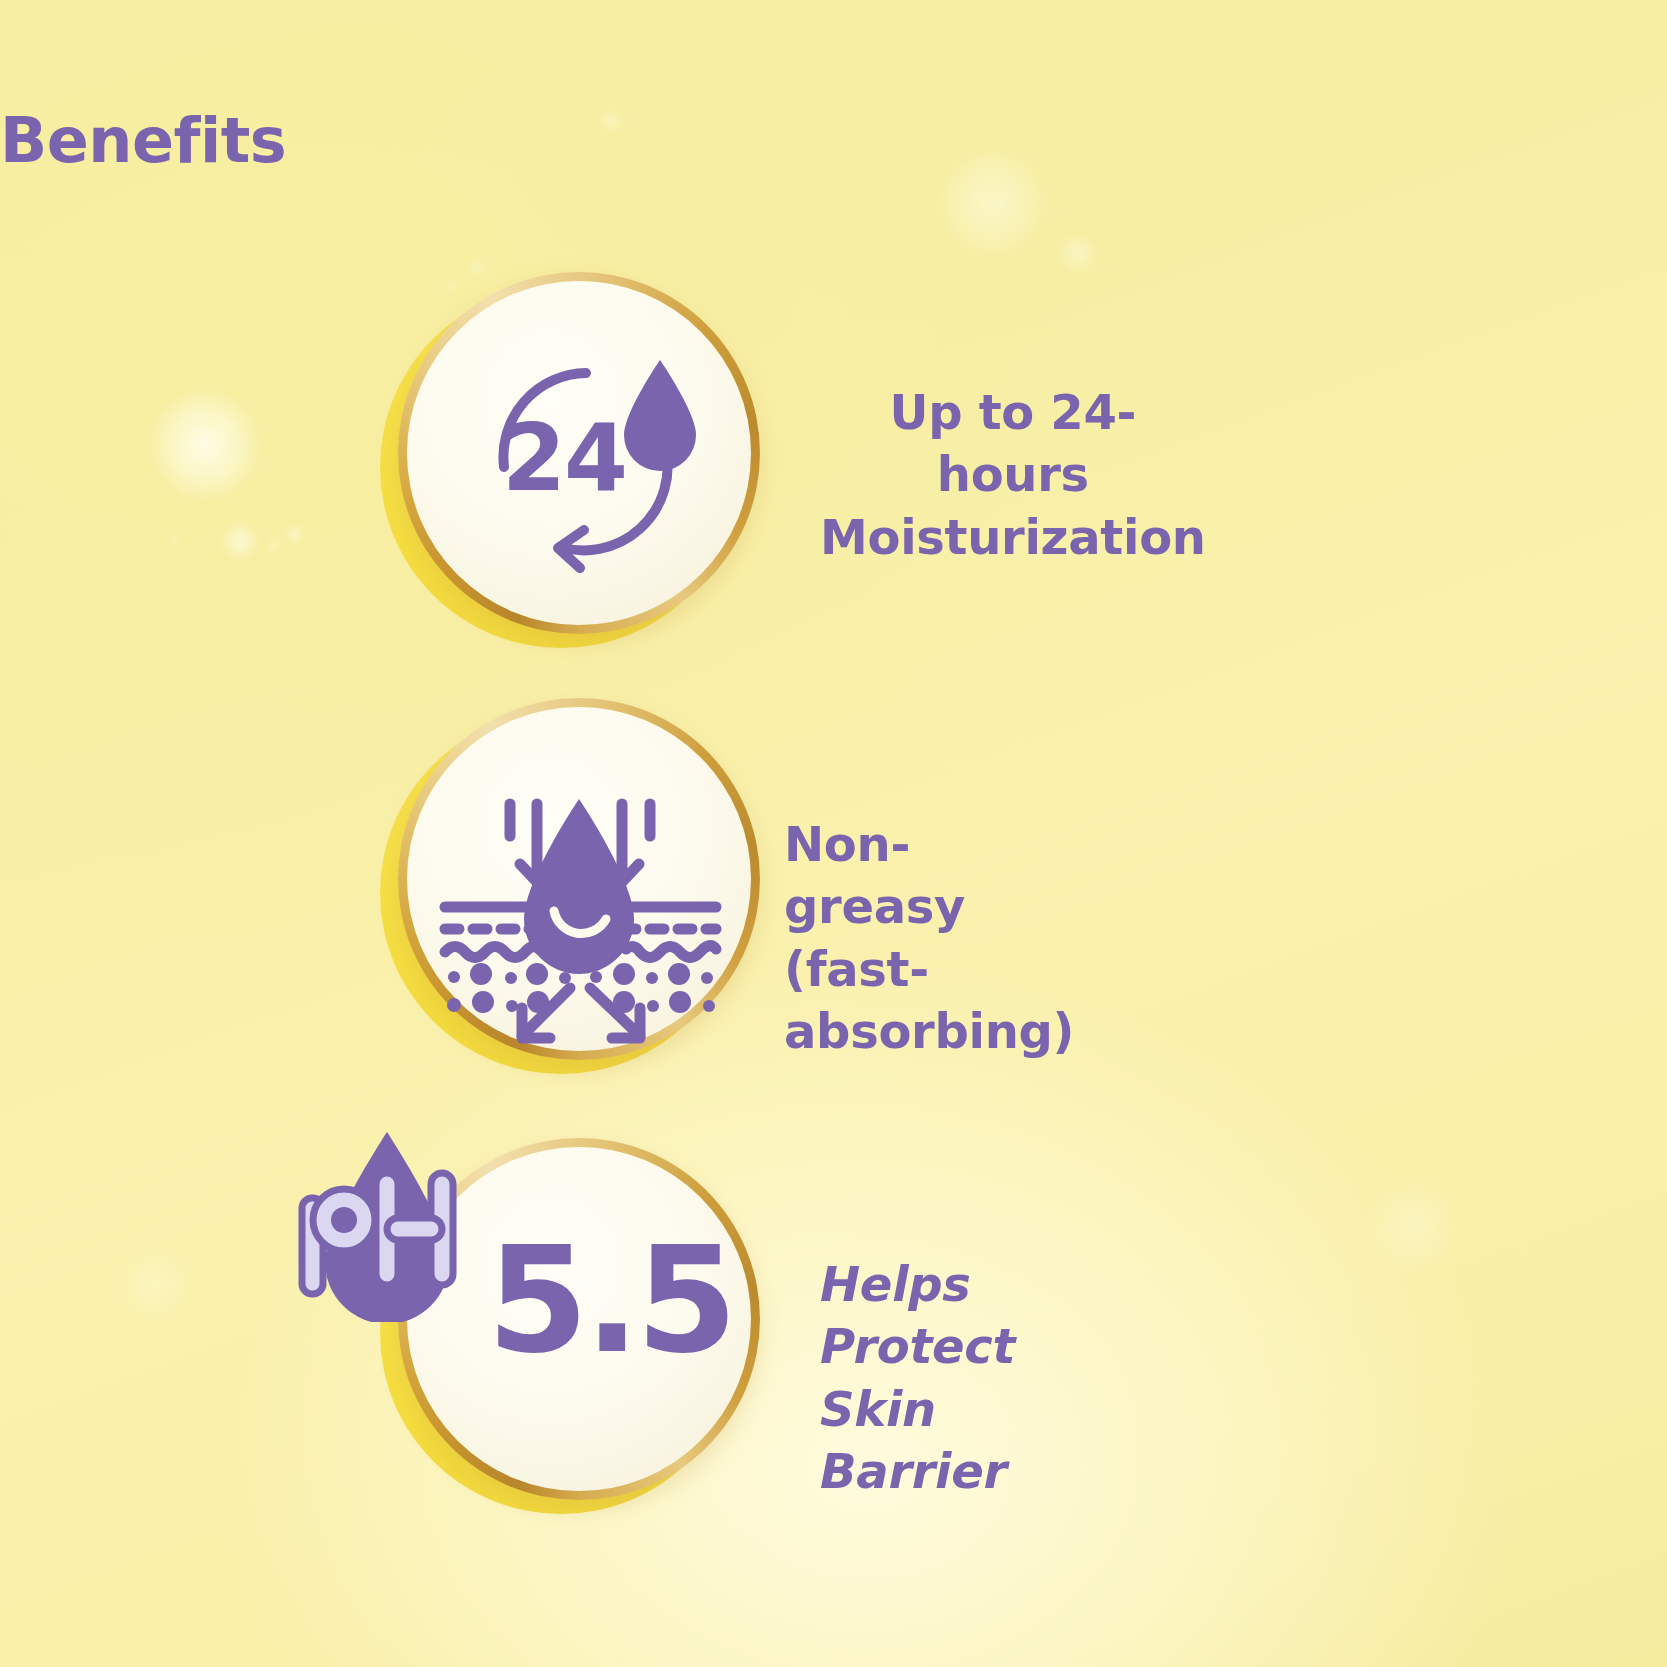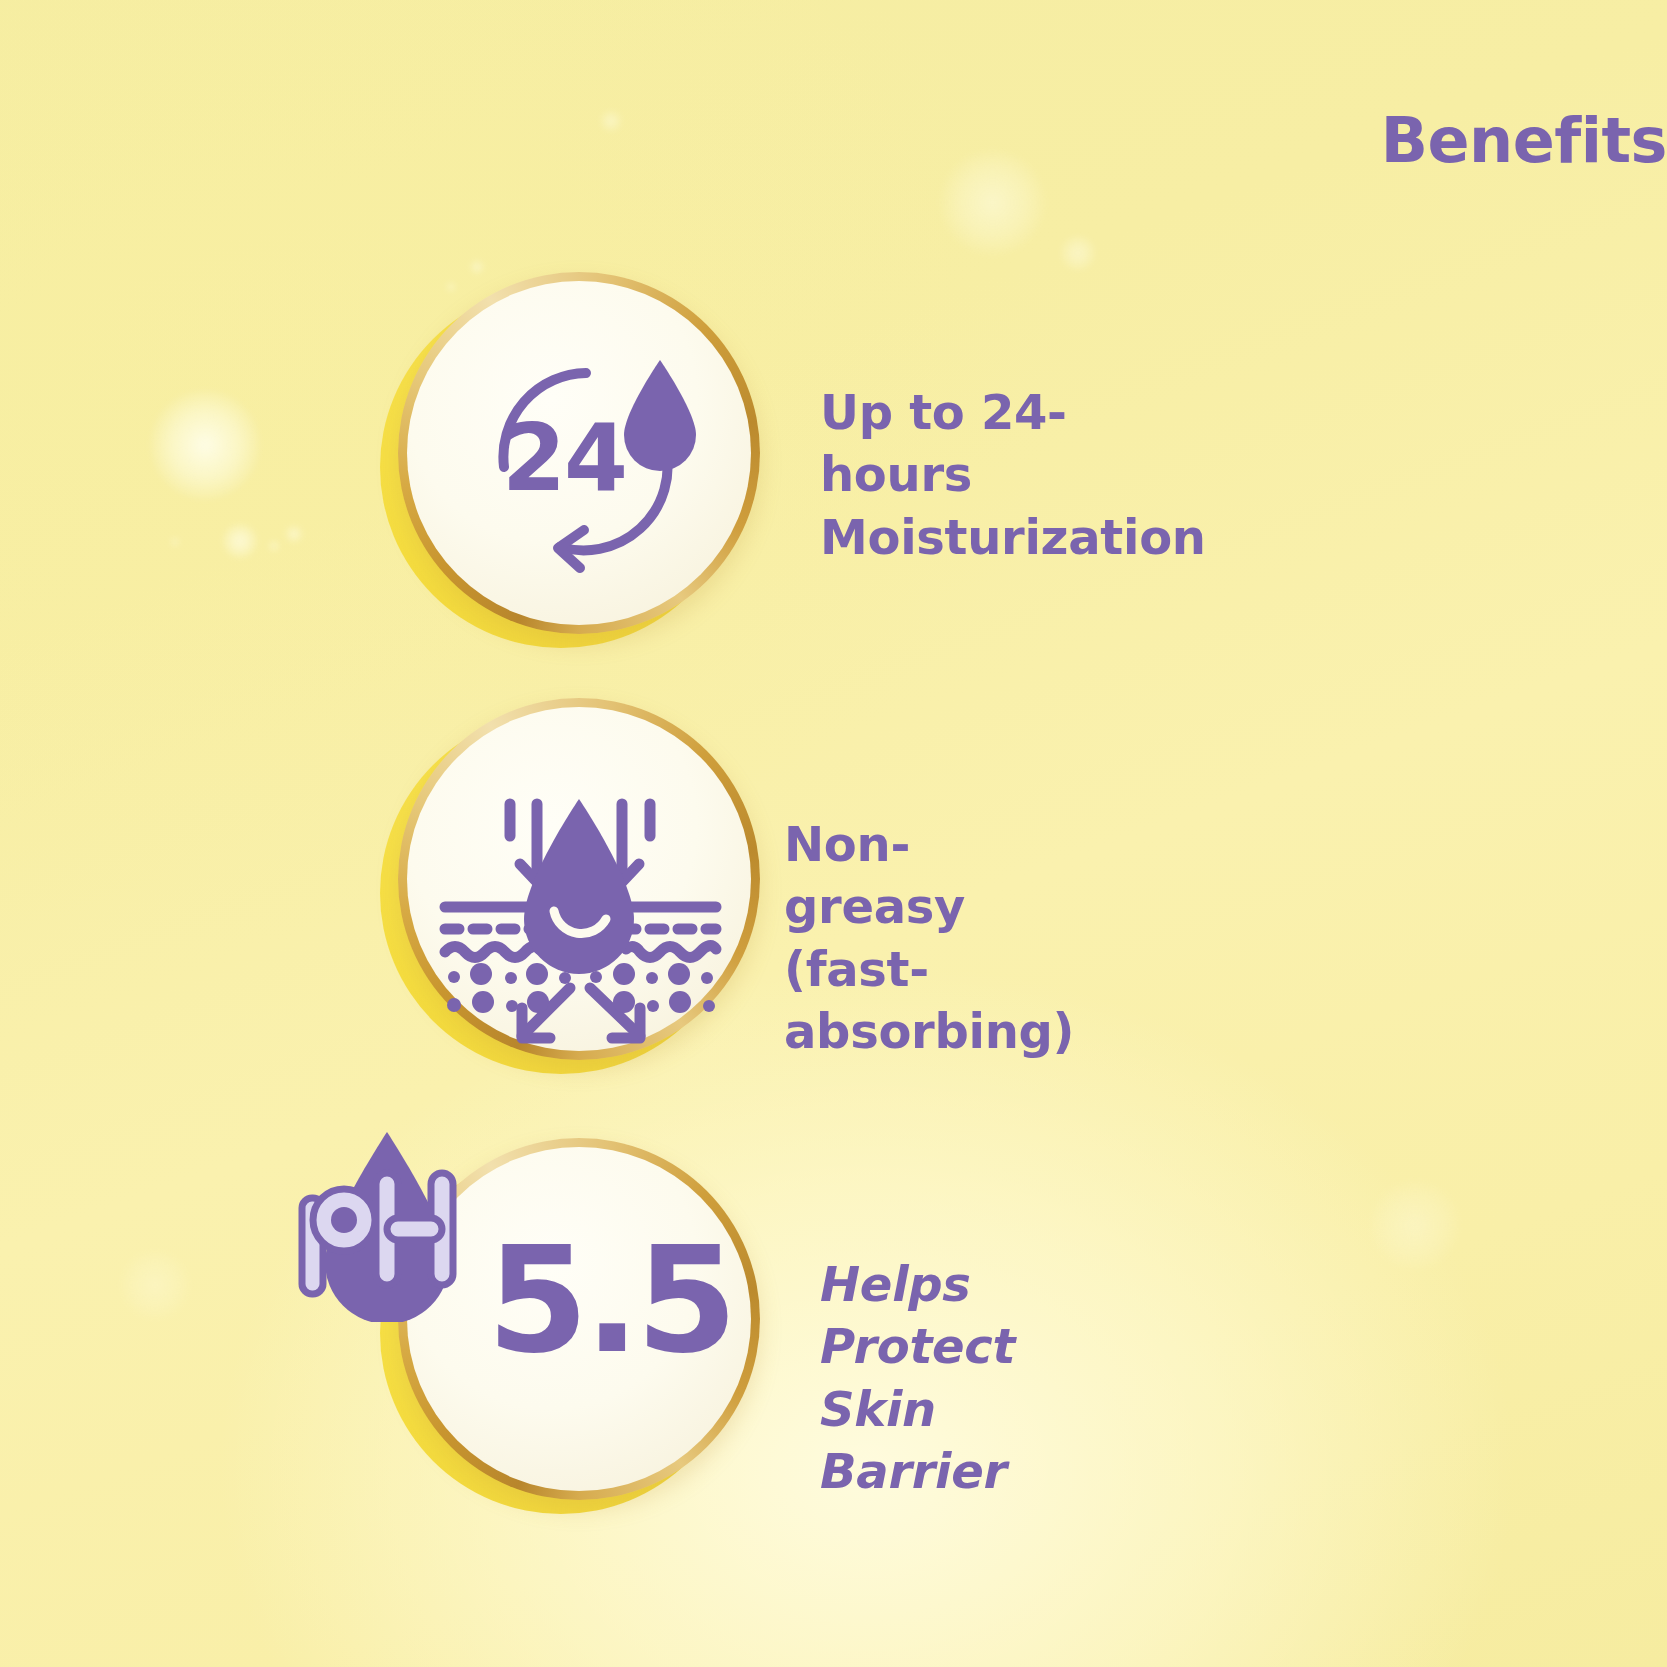--- a/index.html
+++ b/index.html
@@ -43,21 +43,21 @@
   .bokeh.b9 { left: 470px;  top: 260px;  width: 14px;  height: 14px; opacity:.6; }
   .bokeh.b10{ left: 446px;  top: 282px;  width: 10px;  height: 10px; opacity:.5; }
   .bokeh.b11{ left: 1370px; top: 1180px; width: 90px;  height: 90px; opacity:.35; }
   .bokeh.b12{ left: 120px;  top: 1250px; width: 70px;  height: 70px; opacity:.3; }
 
   
   .title {
     position: absolute;
     left: 0; right: 0;
     top: 104px;
-    text-align: right;
+    text-align: left;
     font-family: "DejaVu Sans", sans-serif;
     font-size: 62px;
     font-weight: 700;
     letter-spacing: -0.5px;
     color: #7a64ae;
   }
 
   
   .row { position: absolute; }
 
@@ -112,21 +112,21 @@
     font-size: 48px;
     font-weight: 700;
     line-height: 1.30;
     color: #7a64ae;
     letter-spacing: -0.3px;
     white-space: pre-line;
   }
 
   
   #row1 .badge { left: 398px; top: 272px; }
-  #row1 .label { left: 820px; top: 381px; }
+  #row1 .label { left: 820px; top: 381px; text-align: center; }
 
   #row2 .badge { left: 398px; top: 698px; }
   #row2 .label { left: 784px; top: 813px; }
 
   #row3 .badge { left: 398px; top: 1138px; }
   #row3 .label { left: 820px; top: 1253px; font-style: italic; }
 
   
   .ph-drop {
     position: absolute;

